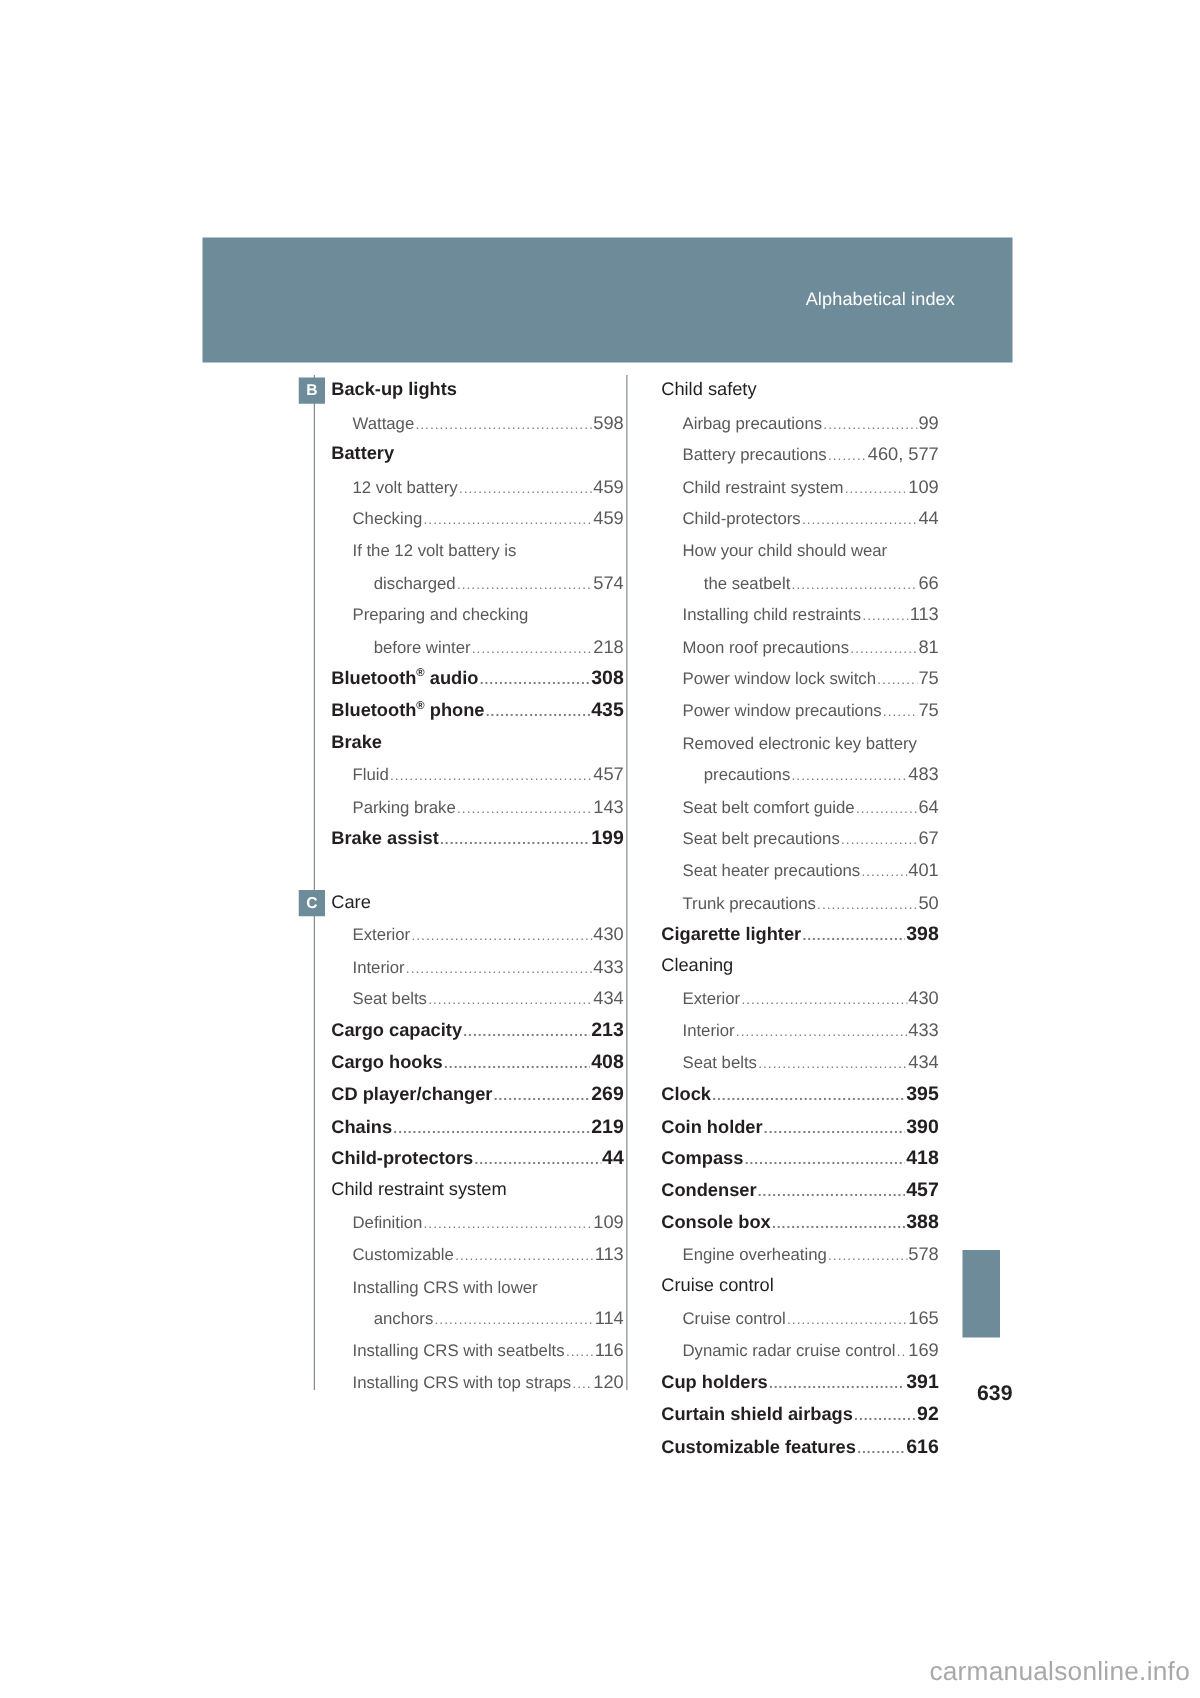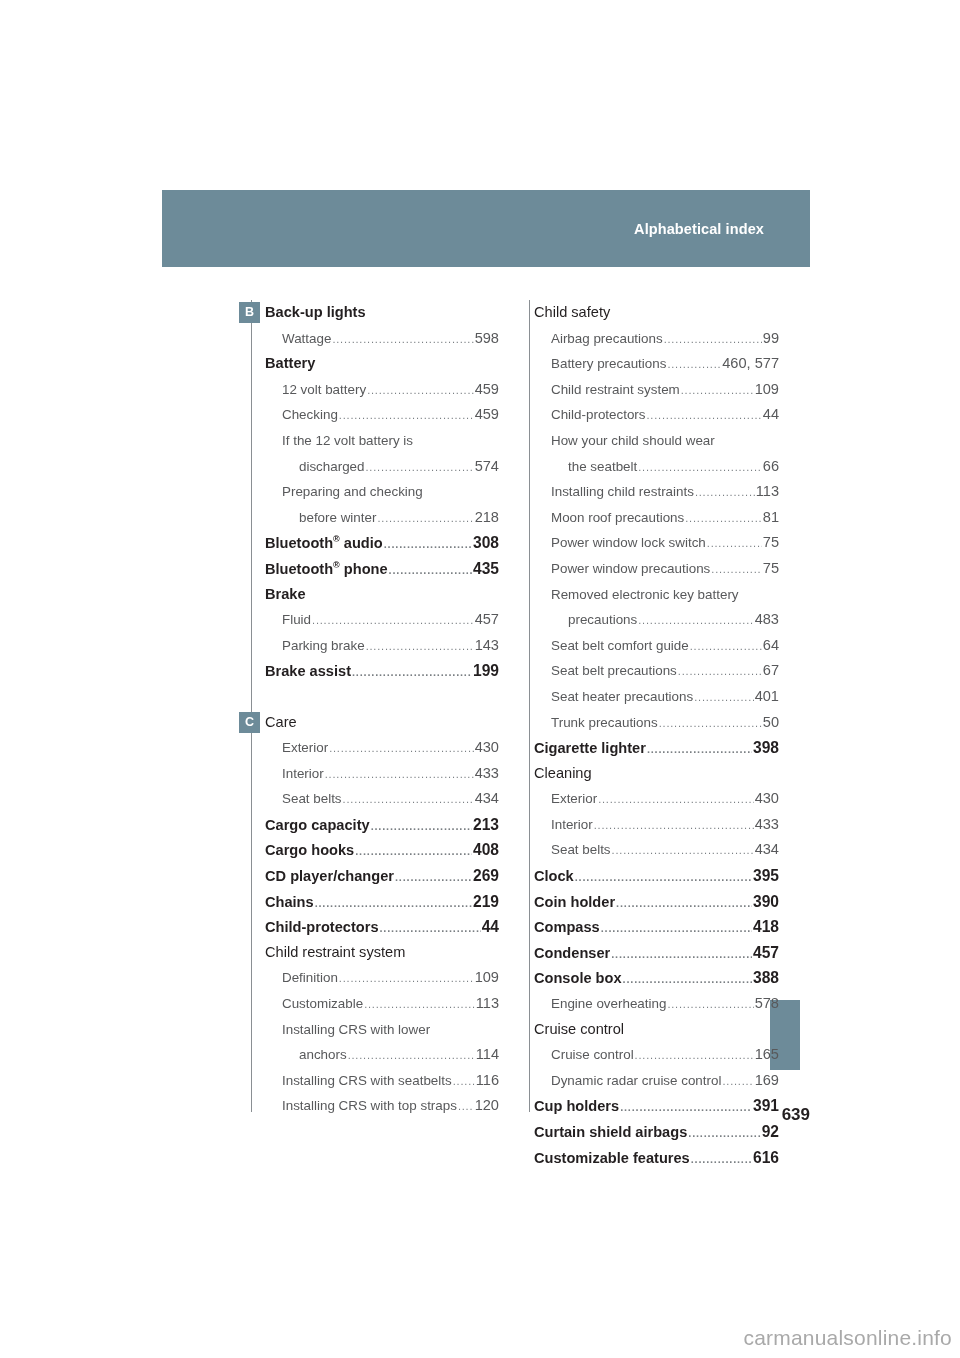--- a/index.html
+++ b/index.html
@@ -22,23 +22,22 @@
     width: 960px; height: 1358px;
     background: #ffffff;
   }
 
   
   #header-band {
     position: absolute;
     left: 162px;
     top: 190px;
     width: 648px;
-    height: 77px;
+    height: 100px;
     background: #6d8b99;
-    font-weight: bold;
   }
   #header-title {
     position: absolute;
     right: 46px;
     top: 50%;
     transform: translateY(-50%);
     color: #ffffff;
     font-size: 14.5px;
     letter-spacing: 0.1px;
     font-family: "Liberation Sans", sans-serif;
@@ -57,21 +56,21 @@
 
   
   .column {
     position: absolute;
     top: 300px;
     border-left: 1px solid #8a8f93;
     height: 812px;
     box-sizing: border-box;
   }
   #col-left  { left: 251px; width: 248px; padding-left: 13px; }
-  #col-right { left: 529px; width: 250px; padding-left: 4px; }
+  #col-right { left: 501px; width: 250px; padding-left: 27px; }
 
   .col-inner { position: relative; }
 
   
   .letter-marker {
     position: absolute;
     left: -26px;
     width: 21px;
     height: 21px;
     background: #6d8b99;

